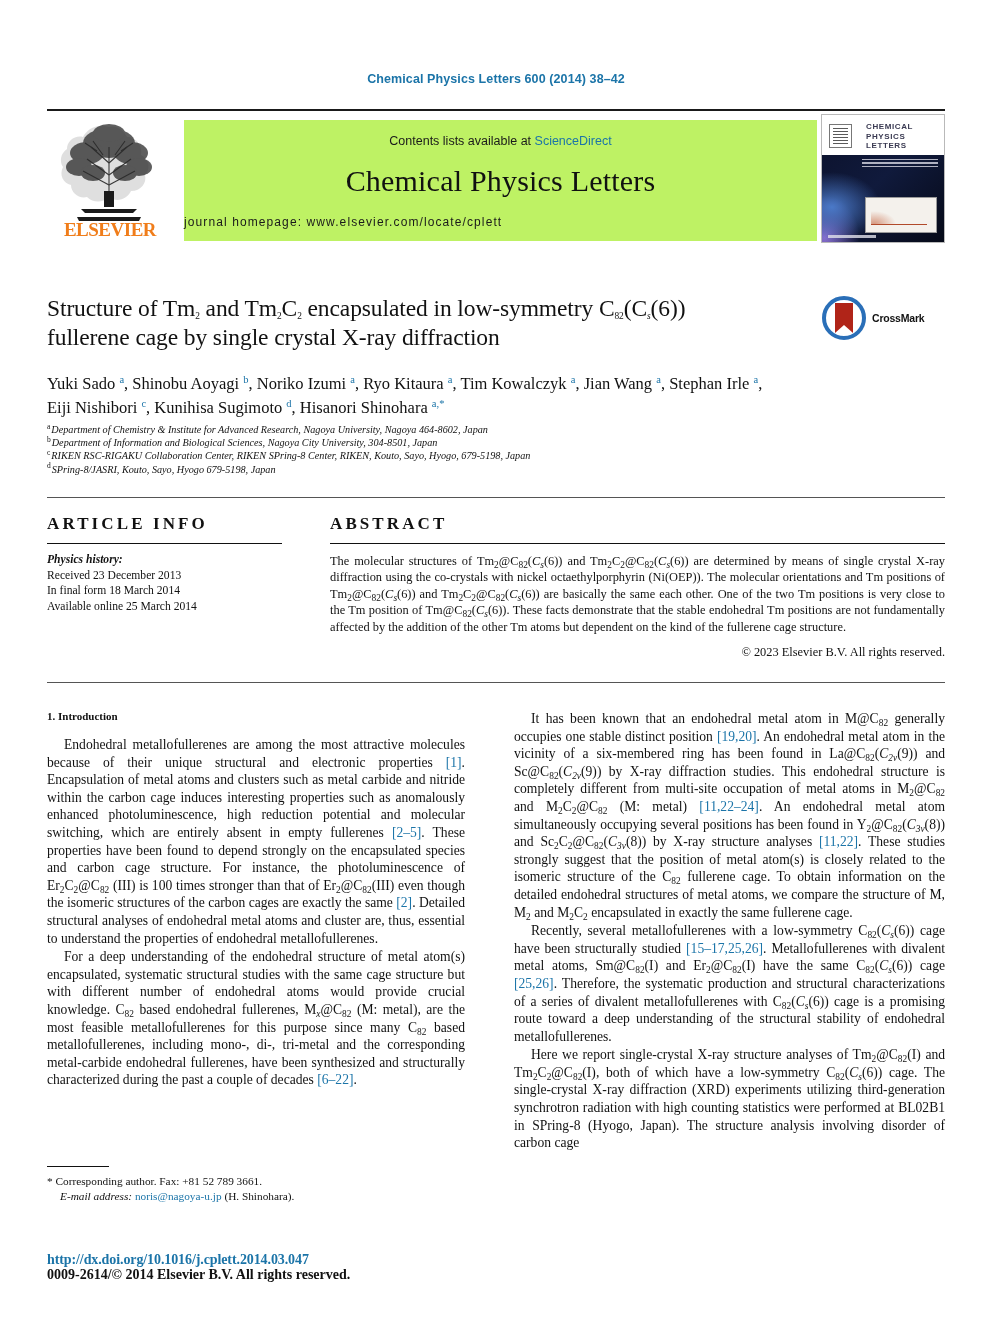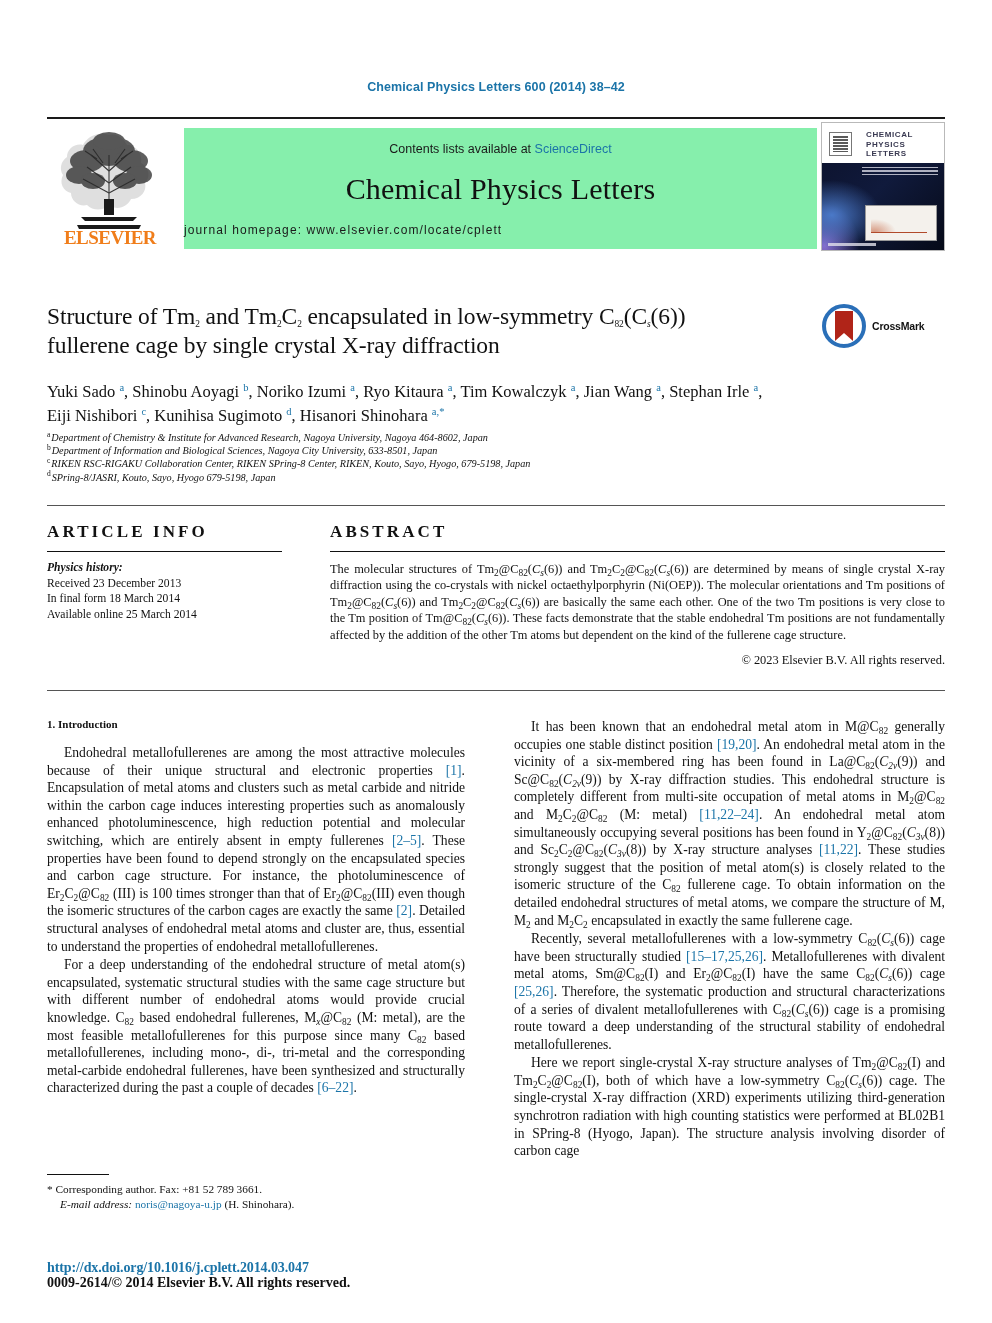--- a/index.html
+++ b/index.html
@@ -10,21 +10,21 @@
   body {
     width: 992px;
     height: 1323px;
     font-family: "Liberation Serif", serif;
     color: #000000;
     position: relative;
     overflow: hidden;
   }
   .page {
     position: absolute;
-    left: 0; top: 14px;
+    left: 0; top: 6px;
     width: 992px;
     height: 1153px;
   }
 
   
   .running-head {
     position: absolute;
     left: 0; top: 66px;
     width: 992px;
     text-align: center;
@@ -59,21 +59,21 @@
     font-size: 19px;
     font-weight: bold;
     letter-spacing: -0.5px;
     color: #f07d1a;
   }
   .contents-banner {
     position: absolute;
     left: 137px; top: 9px;
     width: 633px;
     height: 121px;
-    background: #86efac;
+    background: #bef264;
   }
   .contents-line {
     position: absolute;
     top: 14px;
     width: 100%;
     text-align: center;
     font-family: "Liberation Sans", sans-serif;
     font-size: 12.5px;
     color: #1a1a1a;
   }
@@ -470,21 +470,21 @@
     </svg>
     <div class="cm-label">CrossMark</div>
   </div>
 
   <div class="authors">
     <span>Yuki Sado <sup>a</sup>, </span><span>Shinobu Aoyagi <sup>b</sup>, </span><span>Noriko Izumi <sup>a</sup>, </span><span>Ryo Kitaura <sup>a</sup>, </span><span>Tim Kowalczyk <sup>a</sup>, </span><span>Jian Wang <sup>a</sup>, </span><span>Stephan Irle <sup>a</sup>, </span><br><span>Eiji Nishibori <sup>c</sup>, </span><span>Kunihisa Sugimoto <sup>d</sup>, </span><span>Hisanori Shinohara <sup>a,*</sup></span>
   </div>
 
   <div class="affiliations">
     <div><sup>a</sup><span>Department of Chemistry &amp; Institute for Advanced Research, Nagoya University, Nagoya 464-8602, Japan</span></div>
-    <div><sup>b</sup><span>Department of Information and Biological Sciences, Nagoya City University, 633-8501, Japan</span></div>
+    <div><sup>b</sup><span>Department of Information and Biological Sciences, Nagoya City University, 304-8501, Japan</span></div>
     <div><sup>c</sup><span>RIKEN RSC-RIGAKU Collaboration Center, RIKEN SPring-8 Center, RIKEN, Kouto, Sayo, Hyogo, 679-5198, Japan</span></div>
     <div><sup>d</sup><span>SPring-8/JASRI, Kouto, Sayo, Hyogo 679-5198, Japan</span></div>
   </div>
 
   <div class="info-rule-top"></div>
 
   <div class="info-col">
     <div class="sec-head">ARTICLE INFO</div>
     <div class="sec-rule"></div>
     <div class="info-body">

